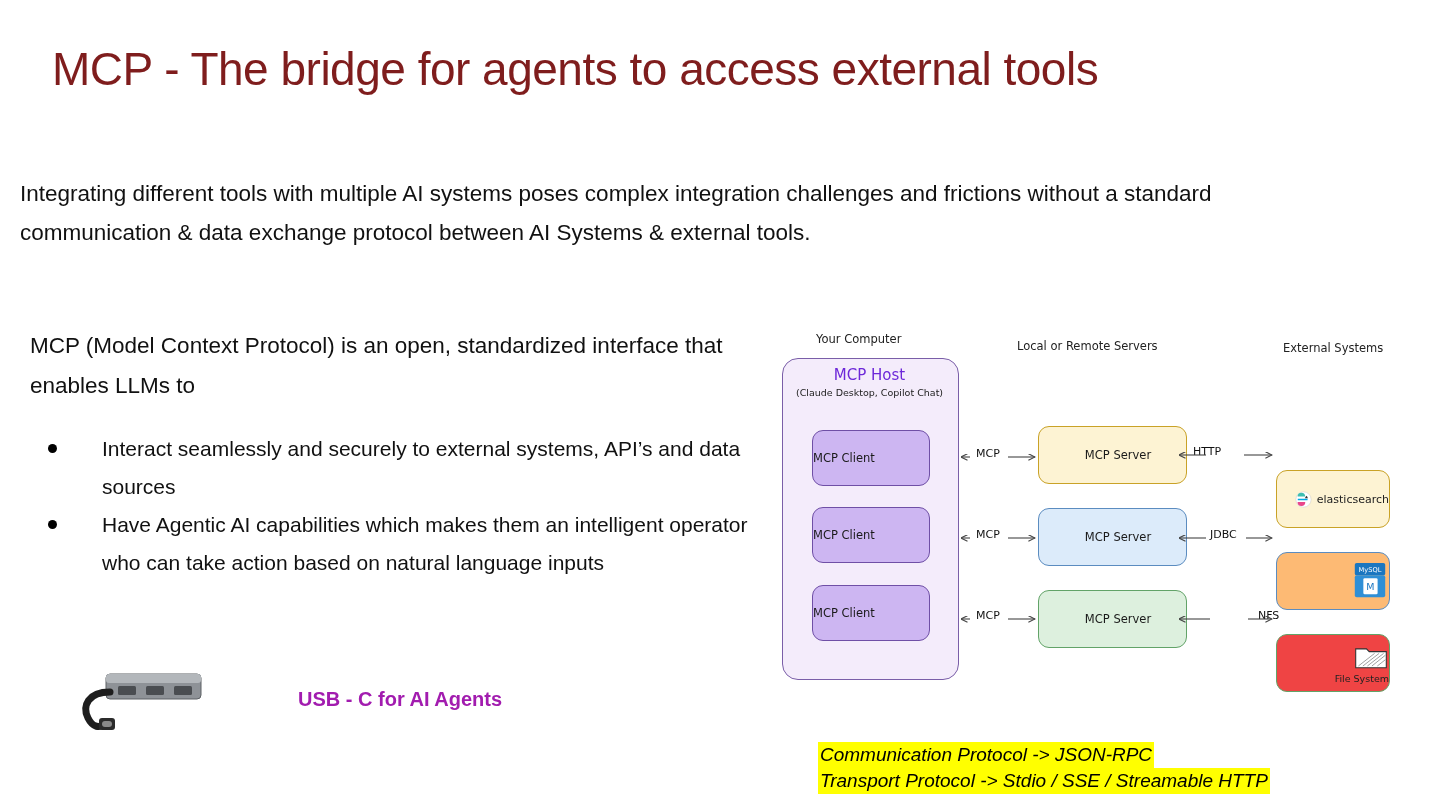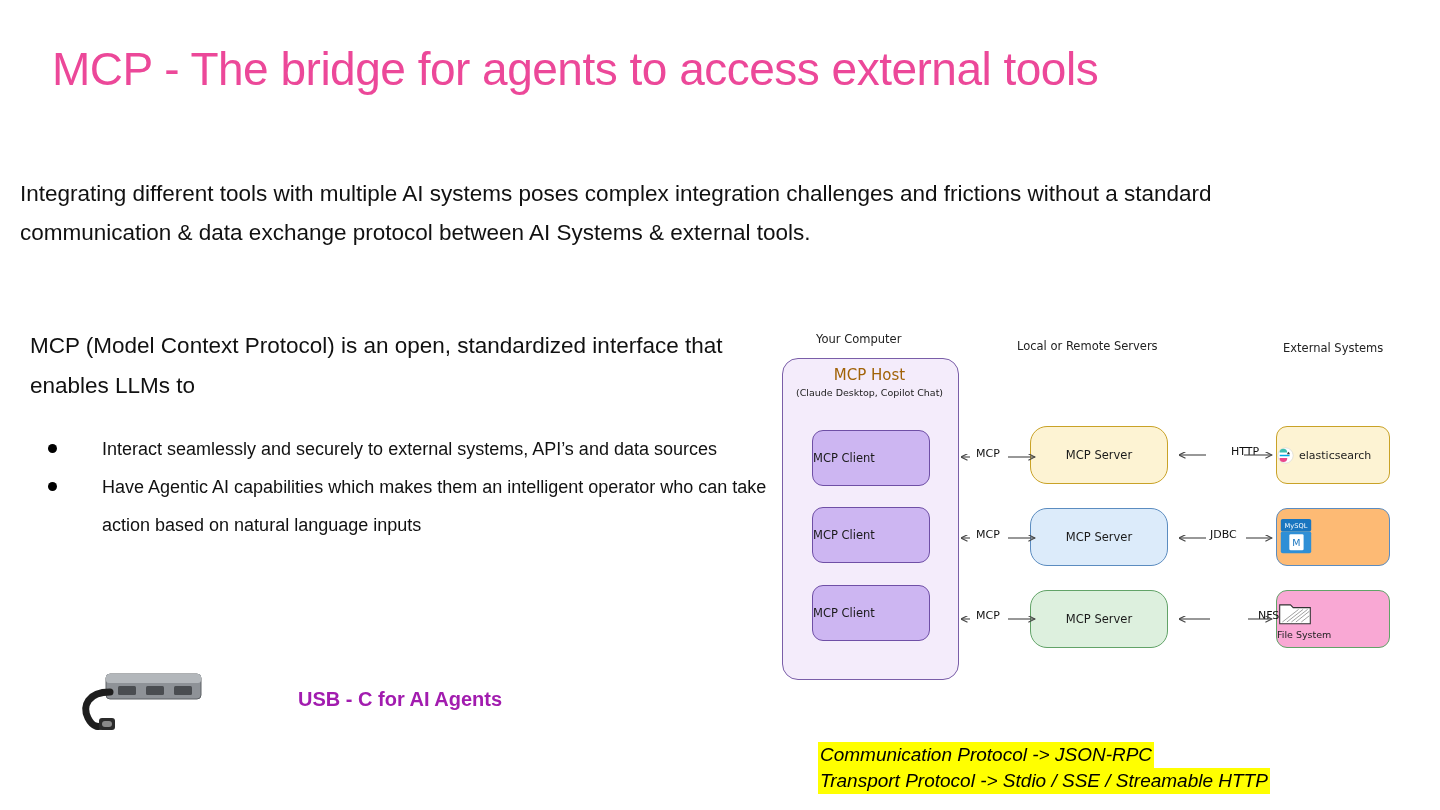--- a/index.html
+++ b/index.html
@@ -17,21 +17,21 @@
   }
 
   
   #slide-title {
     position: absolute;
     left: 52px;
     top: 42px;
     font-size: 46px;
     font-weight: 400;
     letter-spacing: -0.5px;
-    color: #ec4899;
+    color: #7f1d1d;
     white-space: nowrap;
   }
 
   
   #intro-paragraph {
     position: absolute;
     left: 20px;
     top: 168px;
     width: 1330px;
     font-size: 22.5px;
@@ -56,21 +56,21 @@
     left: 42px;
     top: 430px;
     width: 740px;
     margin: 0;
     padding: 0;
     list-style: none;
   }
   #bullet-list li {
     position: relative;
     padding-left: 60px;
-    font-size: 18px;
+    font-size: 21px;
     line-height: 38px;
     margin-bottom: 0px;
     color: #111;
   }
   #bullet-list li .dot {
     position: absolute;
     left: 6px;
     top: 14px;
     width: 9px;
     height: 9px;
@@ -125,21 +125,21 @@
     background: #f4ecfb;
   }
   #host-title {
     position: absolute;
     left: 12px;
     top: 36px;
     width: 175px;
     text-align: center;
     font-family: "DejaVu Sans", sans-serif;
     font-size: 15px;
-    color: #a16207;
+    color: #6d28d9;
   }
   #host-subtitle {
     position: absolute;
     left: 12px;
     top: 57px;
     width: 175px;
     text-align: center;
     font-family: "DejaVu Sans", sans-serif;
     font-size: 9.5px;
     color: #222;
@@ -154,58 +154,60 @@
     border: 1.4px solid #6f4fa6;
     border-radius: 11px;
     font-family: "DejaVu Sans", sans-serif;
     font-size: 11.5px;
     color: #1a1a1a;
     display: flex;
     align-items: center;
   }
   .server-box {
     position: absolute;
-    left: 260px;
+    left: 268px;
     width: 136px;
     height: 56px;
-    border-radius: 17px;
+    border-radius: 11px;
     font-family: "DejaVu Sans", sans-serif;
     font-size: 11.5px;
     color: #1a1a1a;
     display: flex;
     align-items: center;
     justify-content: center;
+    padding-left: 11px;
   }
   .ext-box {
     position: absolute;
     left: 506px;
     width: 112px;
     height: 56px;
     border-radius: 11px;
     display: flex;
     flex-direction: column;
-    align-items: flex-start;
+    align-items: flex-end;
     justify-content: center;
+    margin-top: 44px;
   }
 
   .row-1 { top: 96px; }
   .row-2 { top: 178px; }
   .row-3 { top: 260px; }
 
   .client-row-1 { top: 100px; }
   .client-row-2 { top: 177px; }
   .client-row-3 { top: 255px; }
 
   .srv-yellow { background: #fdf3d3; border: 1.4px solid #c9a227; }
   .srv-blue   { background: #dcebfa; border: 1.4px solid #5b8cc0; }
   .srv-green  { background: #ddf0de; border: 1.4px solid #62a368; }
 
   .ext-yellow { background: #fdf3d3; border: 1.4px solid #c9a227; }
   .ext-blue   { background: #fdba74; border: 1.4px solid #5b8cc0; }
-  .ext-green  { background: #f9a8d4; border: 1.4px solid #62a368; }
+  .ext-green  { background: #ef4444; border: 1.4px solid #62a368; }
 
   .conn-label {
     position: absolute;
     font-family: "DejaVu Sans", sans-serif;
     font-size: 11px;
     color: #111;
     background: transparent;
     white-space: nowrap;
   }
 
@@ -346,21 +348,21 @@
         <line x1="27" y1="25" x2="36" y2="18"></line>
       </g>
     </svg>
     <span class="fs-text">File System</span>
   </div>
 
   <div class="conn-label" style="left:206px; top:117px;">MCP</div>
   <div class="conn-label" style="left:206px; top:198px;">MCP</div>
   <div class="conn-label" style="left:206px; top:279px;">MCP</div>
 
-  <div class="conn-label" style="left:461px; top:115px;">HTTP</div>
+  <div class="conn-label" style="left:423px; top:115px;">HTTP</div>
   <div class="conn-label" style="left:440px; top:198px;">JDBC</div>
   <div class="conn-label" style="left:444px; top:279px;margin-left:44px;">NFS</div>
 
   <svg class="arrows">
     <defs>
       <marker id="arrR" markerWidth="7" markerHeight="7" refX="6" refY="3" orient="auto">
         <path d="M0,0 L6,3 L0,6" fill="none" stroke="#444" stroke-width="1"></path>
       </marker>
       <marker id="arrL" markerWidth="7" markerHeight="7" refX="1" refY="3" orient="auto">
         <path d="M6,0 L0,3 L6,6" fill="none" stroke="#444" stroke-width="1"></path>

